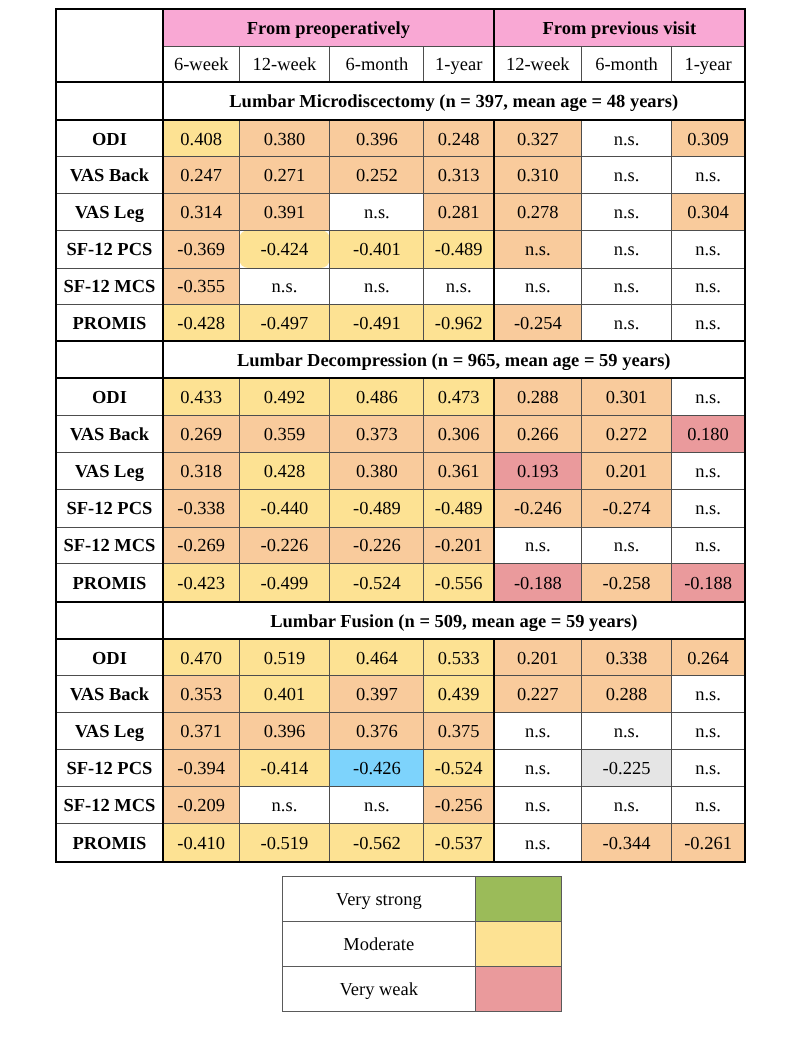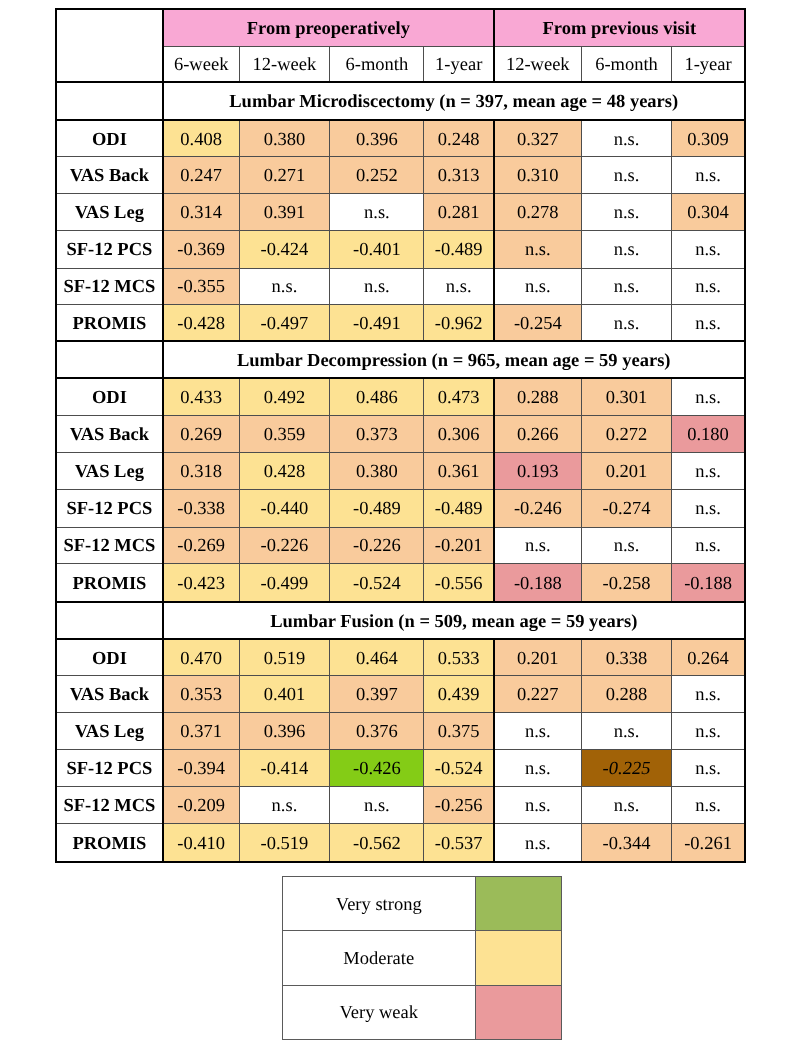--- a/index.html
+++ b/index.html
@@ -15,21 +15,21 @@
   td.timehdr{font-weight:normal;background:#fff;}
   td.corner{background:#fff;}
   td.emptylbl{background:#fff;}
   td.lbl{font-weight:bold;background:#fff;}
   td.sect{font-weight:bold;background:#fff;}
   .thickR{border-right:2px solid #000 !important;}
   .thickT{border-top:2px solid #000 !important;}
   .thickB{border-bottom:2px solid #000 !important;}
   
   .legend{position:absolute;left:282px;top:876px;width:279px;}
-  table.legend-tbl{border-collapse:collapse;table-layout:fixed;width:279px;height:164px;border:1px solid #4a4a4a;}
+  table.legend-tbl{border-collapse:collapse;table-layout:fixed;width:279px;height:136px;border:1px solid #4a4a4a;}
   table.legend-tbl col.c1{width:192.5px;} table.legend-tbl col.c2{width:86.5px;}
   table.legend-tbl td{border:1px solid #5a5a5a;padding:0;padding-top:3px;height:28px;font-size:18.5px;
                       text-align:center;vertical-align:middle;color:#000;}
   td.swatch{width:86.5px;}
 </style>
 </head>
 <body>
 
 <div class="tablewrap">
 <table class="main">
@@ -88,21 +88,21 @@
           <td class="val" style="background: rgb(249, 203, 156);">0.391</td>
           <td class="val" style="background: rgb(255, 255, 255);">n.s.</td>
           <td class="val thickR" style="background: rgb(249, 203, 156);">0.281</td>
           <td class="val" style="background: rgb(249, 203, 156);">0.278</td>
           <td class="val" style="background: rgb(255, 255, 255);">n.s.</td>
           <td class="val" style="background: rgb(249, 203, 156);">0.304</td>
         </tr>
 <tr style="height:38px">
           <td class="lbl thickR">SF-12 PCS</td>
           <td class="val" style="background: rgb(249, 203, 156);">-0.369</td>
-          <td class="val" style="background: rgb(253, 226, 147);">-0.424</td>
+          <td class="val" style="background: rgb(253, 226, 147); border-radius: 9px;">-0.424</td>
           <td class="val" style="background: rgb(253, 226, 147);">-0.401</td>
           <td class="val thickR" style="background: rgb(253, 226, 147);">-0.489</td>
           <td class="val" style="background: rgb(249, 203, 156);">n.s.</td>
           <td class="val" style="background: rgb(255, 255, 255);">n.s.</td>
           <td class="val" style="background: rgb(255, 255, 255);">n.s.</td>
         </tr>
 <tr style="height:36px">
           <td class="lbl thickR">SF-12 MCS</td>
           <td class="val" style="background: rgb(249, 203, 156);">-0.355</td>
           <td class="val" style="background: rgb(255, 255, 255);">n.s.</td>
@@ -217,24 +217,24 @@
           <td class="val" style="background: rgb(249, 203, 156);">0.376</td>
           <td class="val thickR" style="background: rgb(249, 203, 156);">0.375</td>
           <td class="val" style="background: rgb(255, 255, 255);">n.s.</td>
           <td class="val" style="background: rgb(255, 255, 255);">n.s.</td>
           <td class="val" style="background: rgb(255, 255, 255);">n.s.</td>
         </tr>
 <tr style="height:37px">
           <td class="lbl thickR">SF-12 PCS</td>
           <td class="val" style="background: rgb(249, 203, 156);">-0.394</td>
           <td class="val" style="background: rgb(253, 226, 147);">-0.414</td>
-          <td class="val" style="background: #84cc16;">-0.426</td>
+          <td class="val" style="background: #7dd3fc;">-0.426</td>
           <td class="val thickR" style="background: rgb(253, 226, 147);">-0.524</td>
           <td class="val" style="background: rgb(255, 255, 255);">n.s.</td>
-          <td class="val" style="background: #a16207; font-style: italic;">-0.225</td>
+          <td class="val" style="background: #e5e5e5;">-0.225</td>
           <td class="val" style="background: rgb(255, 255, 255);">n.s.</td>
         </tr>
 <tr style="height:37px">
           <td class="lbl thickR">SF-12 MCS</td>
           <td class="val" style="background: rgb(249, 203, 156);">-0.209</td>
           <td class="val" style="background: rgb(255, 255, 255);">n.s.</td>
           <td class="val" style="background: rgb(255, 255, 255);">n.s.</td>
           <td class="val thickR" style="background: rgb(249, 203, 156);">-0.256</td>
           <td class="val" style="background: rgb(255, 255, 255);">n.s.</td>
           <td class="val" style="background: rgb(255, 255, 255);">n.s.</td>

